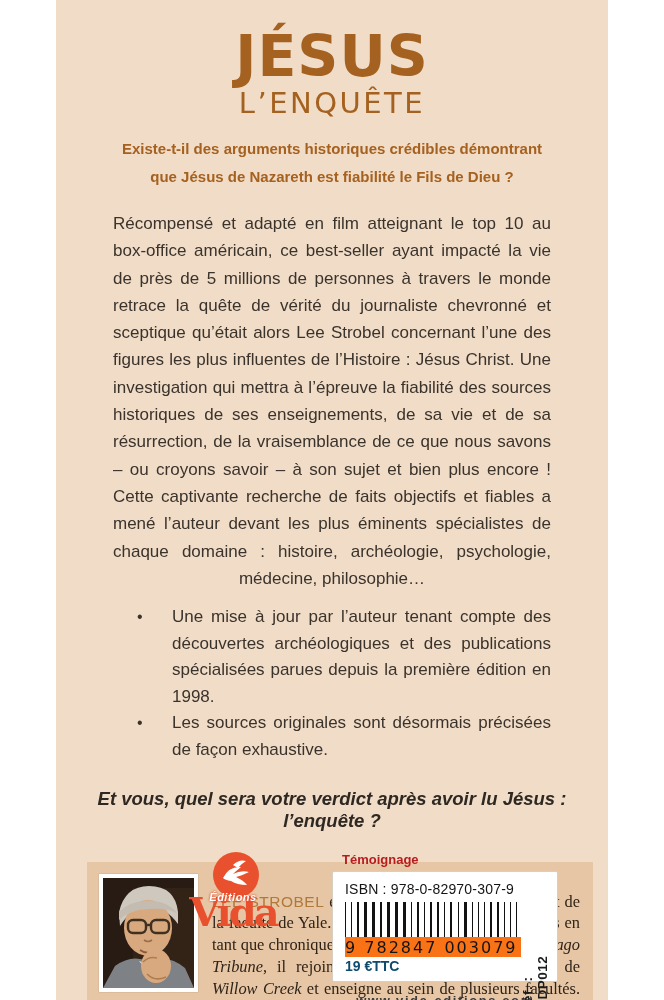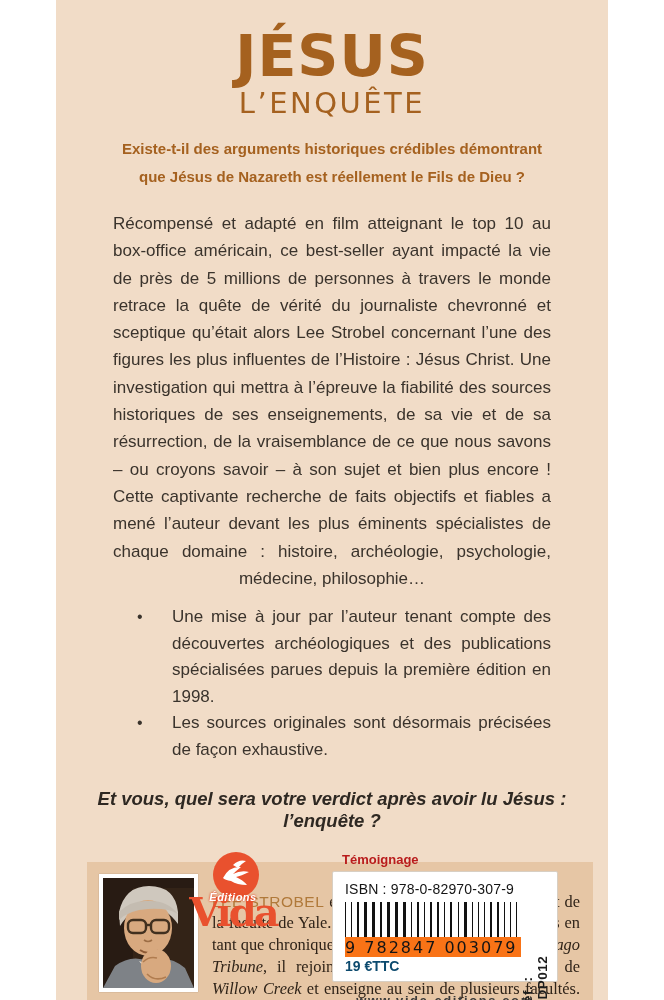--- a/index.html
+++ b/index.html
@@ -202,21 +202,21 @@
 </head>
 <body>
 
 <div class="cover">
 
   <h1 class="title">JÉSUS</h1>
   <div class="subtitle">L’ENQUÊTE</div>
 
   <div class="question">
     <span>Existe-t-il des arguments historiques crédibles démontrant</span>
-    <span>que Jésus de Nazareth est réellement le Fils de Dieu ?</span>
+    <span>que Jésus de Nazareth est fiabilité le Fils de Dieu ?</span>
   </div>
 
   <p class="body-text">Récompensé et adapté en film atteignant le top 10 au box-office américain, ce best-seller ayant impacté la vie de près de 5 millions de personnes à travers le monde retrace la quête de vérité du journaliste chevronné et sceptique qu’était alors Lee Strobel concernant l’une des figures les plus influentes de l’Histoire : Jésus Christ. Une investigation qui mettra à l’épreuve la fiabilité des sources historiques de ses enseignements, de sa vie et de sa résurrection, de la vraisemblance de ce que nous savons – ou croyons savoir – à son sujet et bien plus encore ! Cette captivante recherche de faits objectifs et fiables a mené l’auteur devant les plus éminents spécialistes de chaque domaine : histoire, archéologie, psychologie, médecine, philosophie…</p>
 
 
   <ul class="bullets">
     <li>Une mise à jour par l’auteur tenant compte des découvertes archéologiques et des publications spécialisées parues depuis la première édition en 1998.</li>
     <li>Les sources originales sont désormais précisées de façon exhaustive.</li>
   </ul>
 

